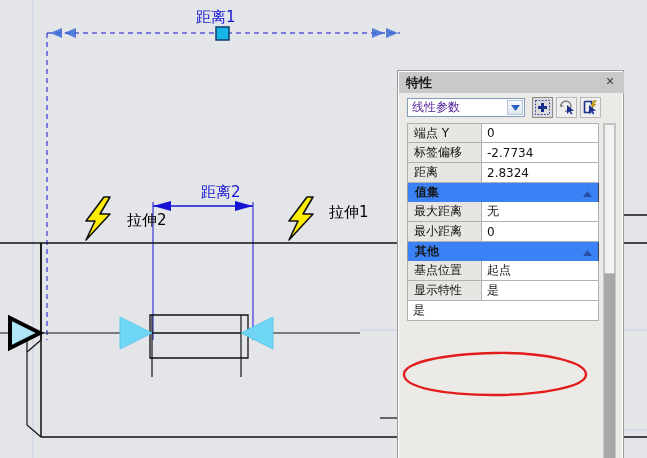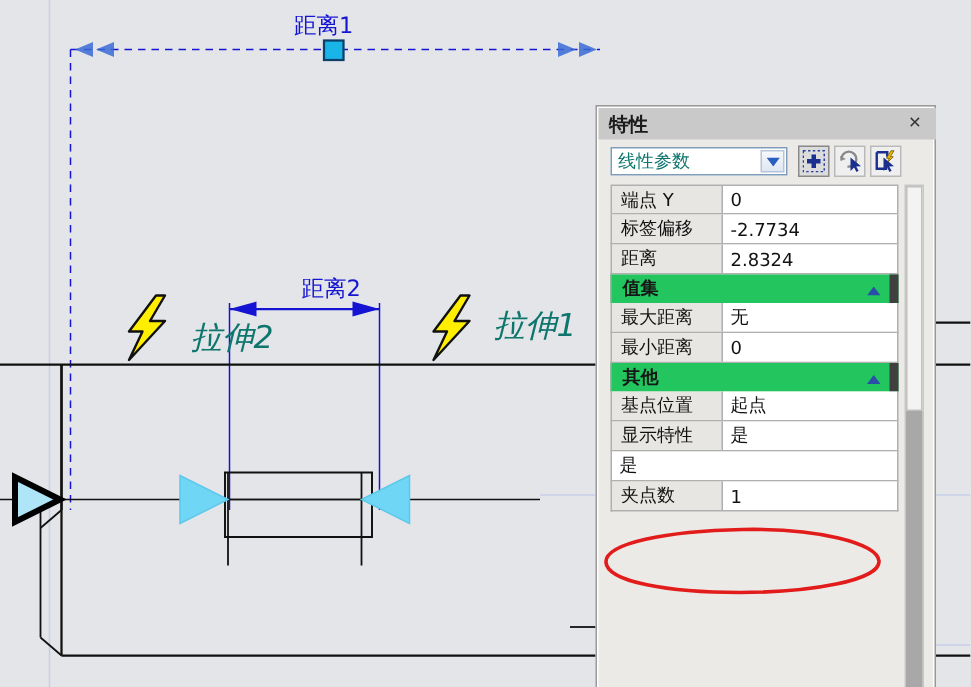--- a/index.html
+++ b/index.html
@@ -12,24 +12,23 @@
   #canvas-root{position:absolute;inset:0;}
   .abs{position:absolute;}
 
   
   .dim-label{
     position:absolute;color:#1414d2;font-size:15px;
     font-family:"DejaVu Sans","Liberation Sans",sans-serif;
     white-space:nowrap;letter-spacing:0px;
   }
   .action-label{
-    position:absolute;color:#0f766e;font-size:21px;
+    position:absolute;color:#000000;font-size:15px;
     font-family:"DejaVu Sans","Liberation Sans",sans-serif;
     white-space:nowrap;
-    font-style:italic;
   }
 
   
   #props{
     position:absolute;left:397px;top:70px;width:227px;height:409px;
     background:#eceae6;
     border:1px solid #9a9a9a;
     box-shadow:0 0 0 1px #ffffff inset;
     box-sizing:border-box;
     padding-left:20px;
@@ -48,21 +47,21 @@
     display:flex;align-items:center;justify-content:center;
     color:#333;font-size:14px;line-height:1;cursor:pointer;
     font-family:"Liberation Sans",sans-serif;
   }
   #combo{
     position:absolute;left:9px;top:27px;width:118px;height:19px;
     background:#ffffff;border:1px solid #7f9db9;box-sizing:border-box;
     display:flex;align-items:center;
   }
   #combo .cv{
-    font-size:12px;color:#0f766e;margin-left:4px;
+    font-size:12px;color:#4c1d95;margin-left:4px;
     font-family:"DejaVu Sans","Liberation Sans",sans-serif;white-space:nowrap;
   }
   #combo .arrowbox{
     position:absolute;right:1px;top:1px;width:16px;height:15px;
     background:linear-gradient(#f6f8fb,#dfe7f2);
     border:1px solid #b5c4d8;box-sizing:border-box;
     display:flex;align-items:center;justify-content:center;
   }
   .tbtn{
     position:absolute;top:26px;width:21px;height:21px;
@@ -90,26 +89,26 @@
     white-space:nowrap;overflow:hidden;
   }
   .row .val{
     flex:1;background:#ffffff;box-sizing:border-box;
     display:flex;align-items:center;padding-left:5px;
     font-size:12px;color:#111;
     font-family:"DejaVu Sans","Liberation Sans",sans-serif;
     white-space:nowrap;overflow:hidden;
   }
   .grouphdr{
-    height:19px;background:#22c55e;box-sizing:border-box;
+    height:19px;background:#3b82f6;box-sizing:border-box;
     display:flex;align-items:center;justify-content:space-between;
     padding:0 6px 0 7px;
     font-size:12px;font-weight:bold;color:#171717;
     font-family:"DejaVu Sans","Liberation Sans",sans-serif;
-    border-left:1px solid #9d9d9d;border-right:6px solid #404040;
+    border-left:1px solid #9d9d9d;border-right:1px solid #404040;
   }
   .grouphdr .cv{font-weight:bold;}
 
   
   #sb{
     position:absolute;left:205px;top:52px;width:13px;height:356px;
     background:#efefef;border:1px solid #c6c6c6;box-sizing:border-box;
   }
   #sb-thumb{
     position:absolute;left:0px;top:0px;width:11px;height:150px;
@@ -294,24 +293,20 @@
       <div class="lbl">基点位置</div>
       <div class="val">起点</div>
     </div>
     <div class="row">
       <div class="lbl">显示特性</div>
       <div class="val">是</div>
     </div>
     <div class="row">
       <div class="val">是</div>
     </div>
-    <div class="row">
-      <div class="lbl">夹点数</div>
-      <div class="val">1</div>
-    </div>
 
   </div>
 
   <div id="sb">
     <div id="sb-thumb"></div>
     <div id="sb-track-lower"></div>
   </div>
 
   <div id="props-bottom"></div>
   <div id="resize-grip"></div>

